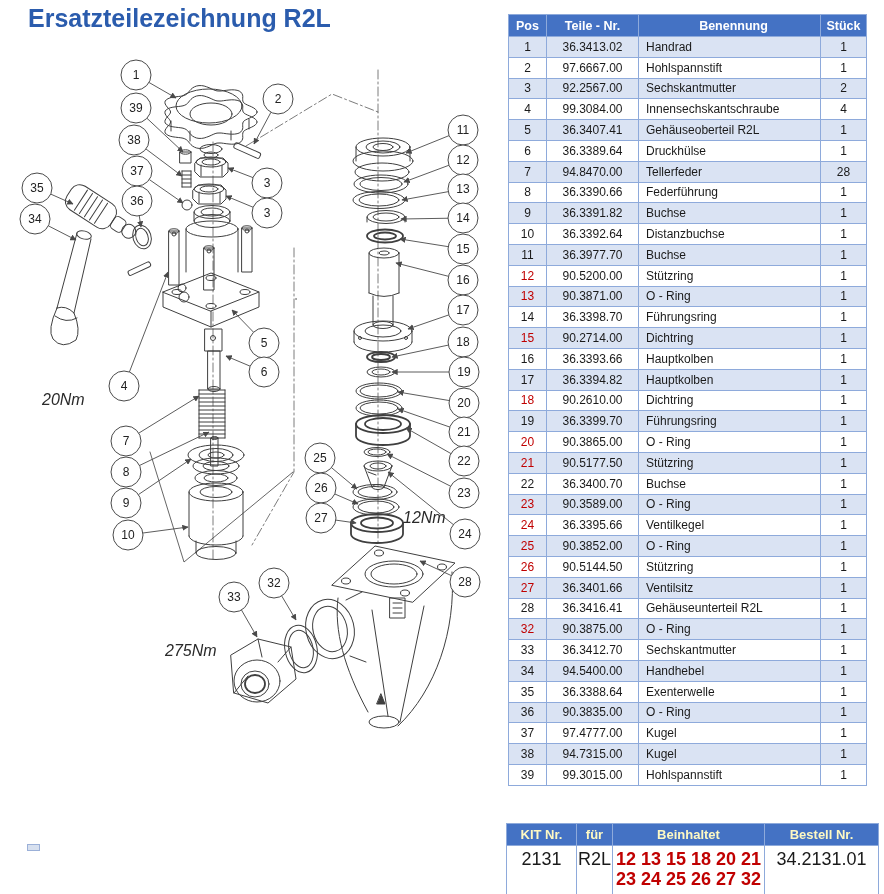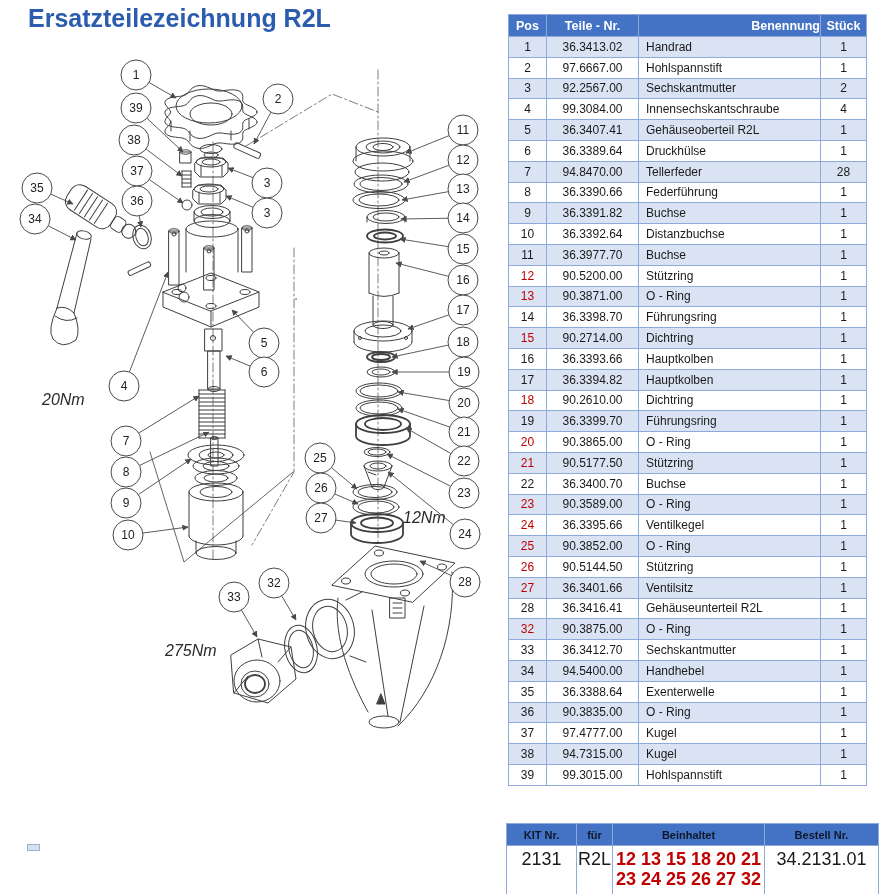--- a/index.html
+++ b/index.html
@@ -11,25 +11,25 @@
   .balloon text{font-size:12px;fill:#222;}
   .leader{stroke:#4a4a4a;stroke-width:0.9;fill:none;}
   .torque{font-size:16px;font-style:italic;fill:#2a2a2a;}
   .art{stroke:#3f3f3f;fill:none;stroke-width:1;stroke-linecap:round;stroke-linejoin:round;}
   .art .dark{stroke-width:1.8;}
   .cl{stroke:#5a5a5a;stroke-width:0.8;stroke-dasharray:9 3 2 3;fill:none;}
   table.parts{position:absolute;left:508px;top:7px;width:358px;border-collapse:collapse;table-layout:fixed;margin-top:7px;}
   table.parts th{background:var(--hdr,#4472c4);color:#fff;font-weight:bold;font-size:12.5px;height:21px;border:1px solid var(--brd,#8eaadb);padding:0;}
   table.parts td{font-size:12px;height:19.8px;border:1px solid var(--brd,#8eaadb);color:#1a1a1a;padding:0;text-align:center;line-height:1;background:#fff;}
   table.parts td.name{text-align:left;padding-left:7px;}
-  table.parts th.name{text-align:right;padding-left:8px;}
+  table.parts th.name{text-align:center;padding-left:8px;}
   table.parts tr.alt td{background:var(--band,#dae3f3);}
   table.parts td.red{color:var(--red,#c00000);}
   table.kit{position:absolute;left:506px;top:823px;width:372px;border-collapse:collapse;table-layout:fixed;}
-  table.kit th{background:var(--hdr,#4472c4);color:#0f172a;font-weight:bold;font-size:11px;height:21px;border:1px solid var(--brd,#8eaadb);padding:0;}
+  table.kit th{background:var(--hdr,#4472c4);color:#fef9c3;font-weight:bold;font-size:13px;height:21px;border:1px solid var(--brd,#8eaadb);padding:0;}
   table.kit td{border:1px solid var(--brd,#8eaadb);vertical-align:top;text-align:center;font-size:18px;color:#1a1a1a;padding-top:3px;height:44px;background:#fff;}
   table.kit td.contains div{color:var(--red,#c00000);font-weight:bold;line-height:20px;}
   #mark{position:absolute;left:27px;top:844px;width:11px;height:5px;border:1px solid #9bb0d8;background:#d7e0ef;}
 </style>
 </head>
 <body>
 
 <div id="page-title" style="color: rgb(43, 92, 173);">Ersatzteilezeichnung R2L</div>
 
 <svg id="diagram" width="504" height="894" viewBox="0 0 504 894">

